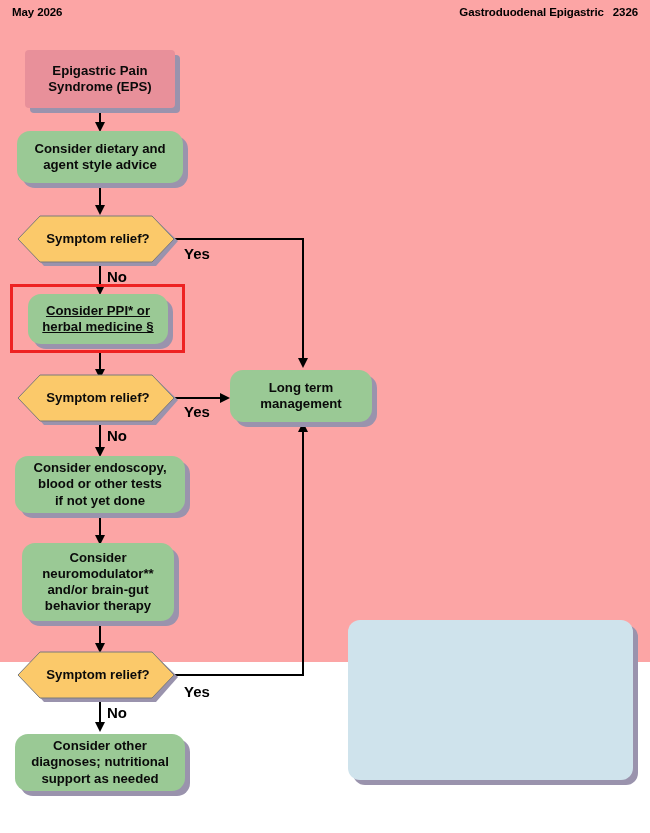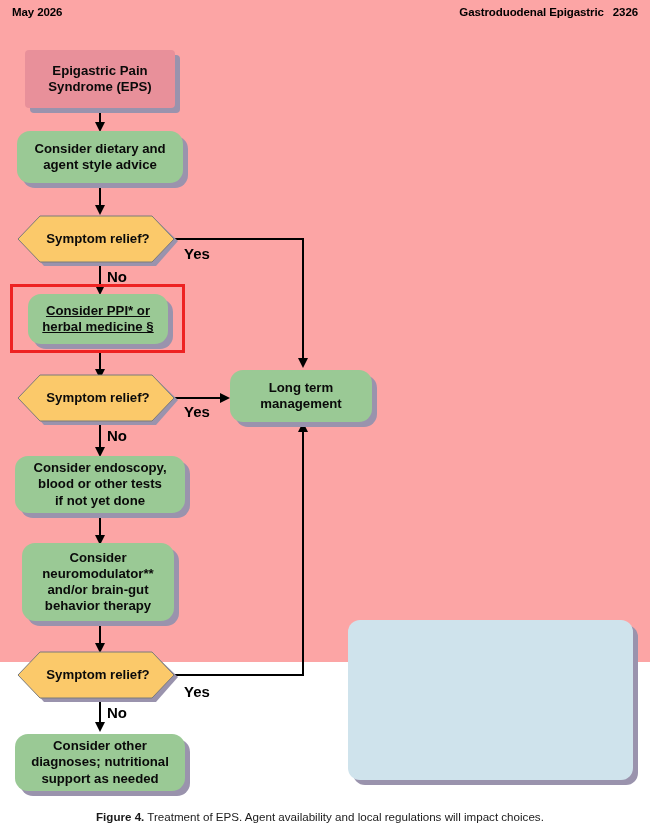--- a/index.html
+++ b/index.html
@@ -259,17 +259,14 @@
     <span class="txt">Pain, postprandial fullness: TCA</span>
   </div>
 
   <div class="legend-row" style="left:366px; top:711px; width:262px;">
     <span class="mark">§</span>
     <span class="txt">According to availability; consider
 herbal agent with established safety
 and efficacy</span>
   </div>
 
-  <div class="caption">
-    <span class="cap-num">Figure 4.</span><span>Treatment of EPS. Agent availability and local regulations will impact choices.</span>
-  </div>
 
 </div>
 
 </body></html>

